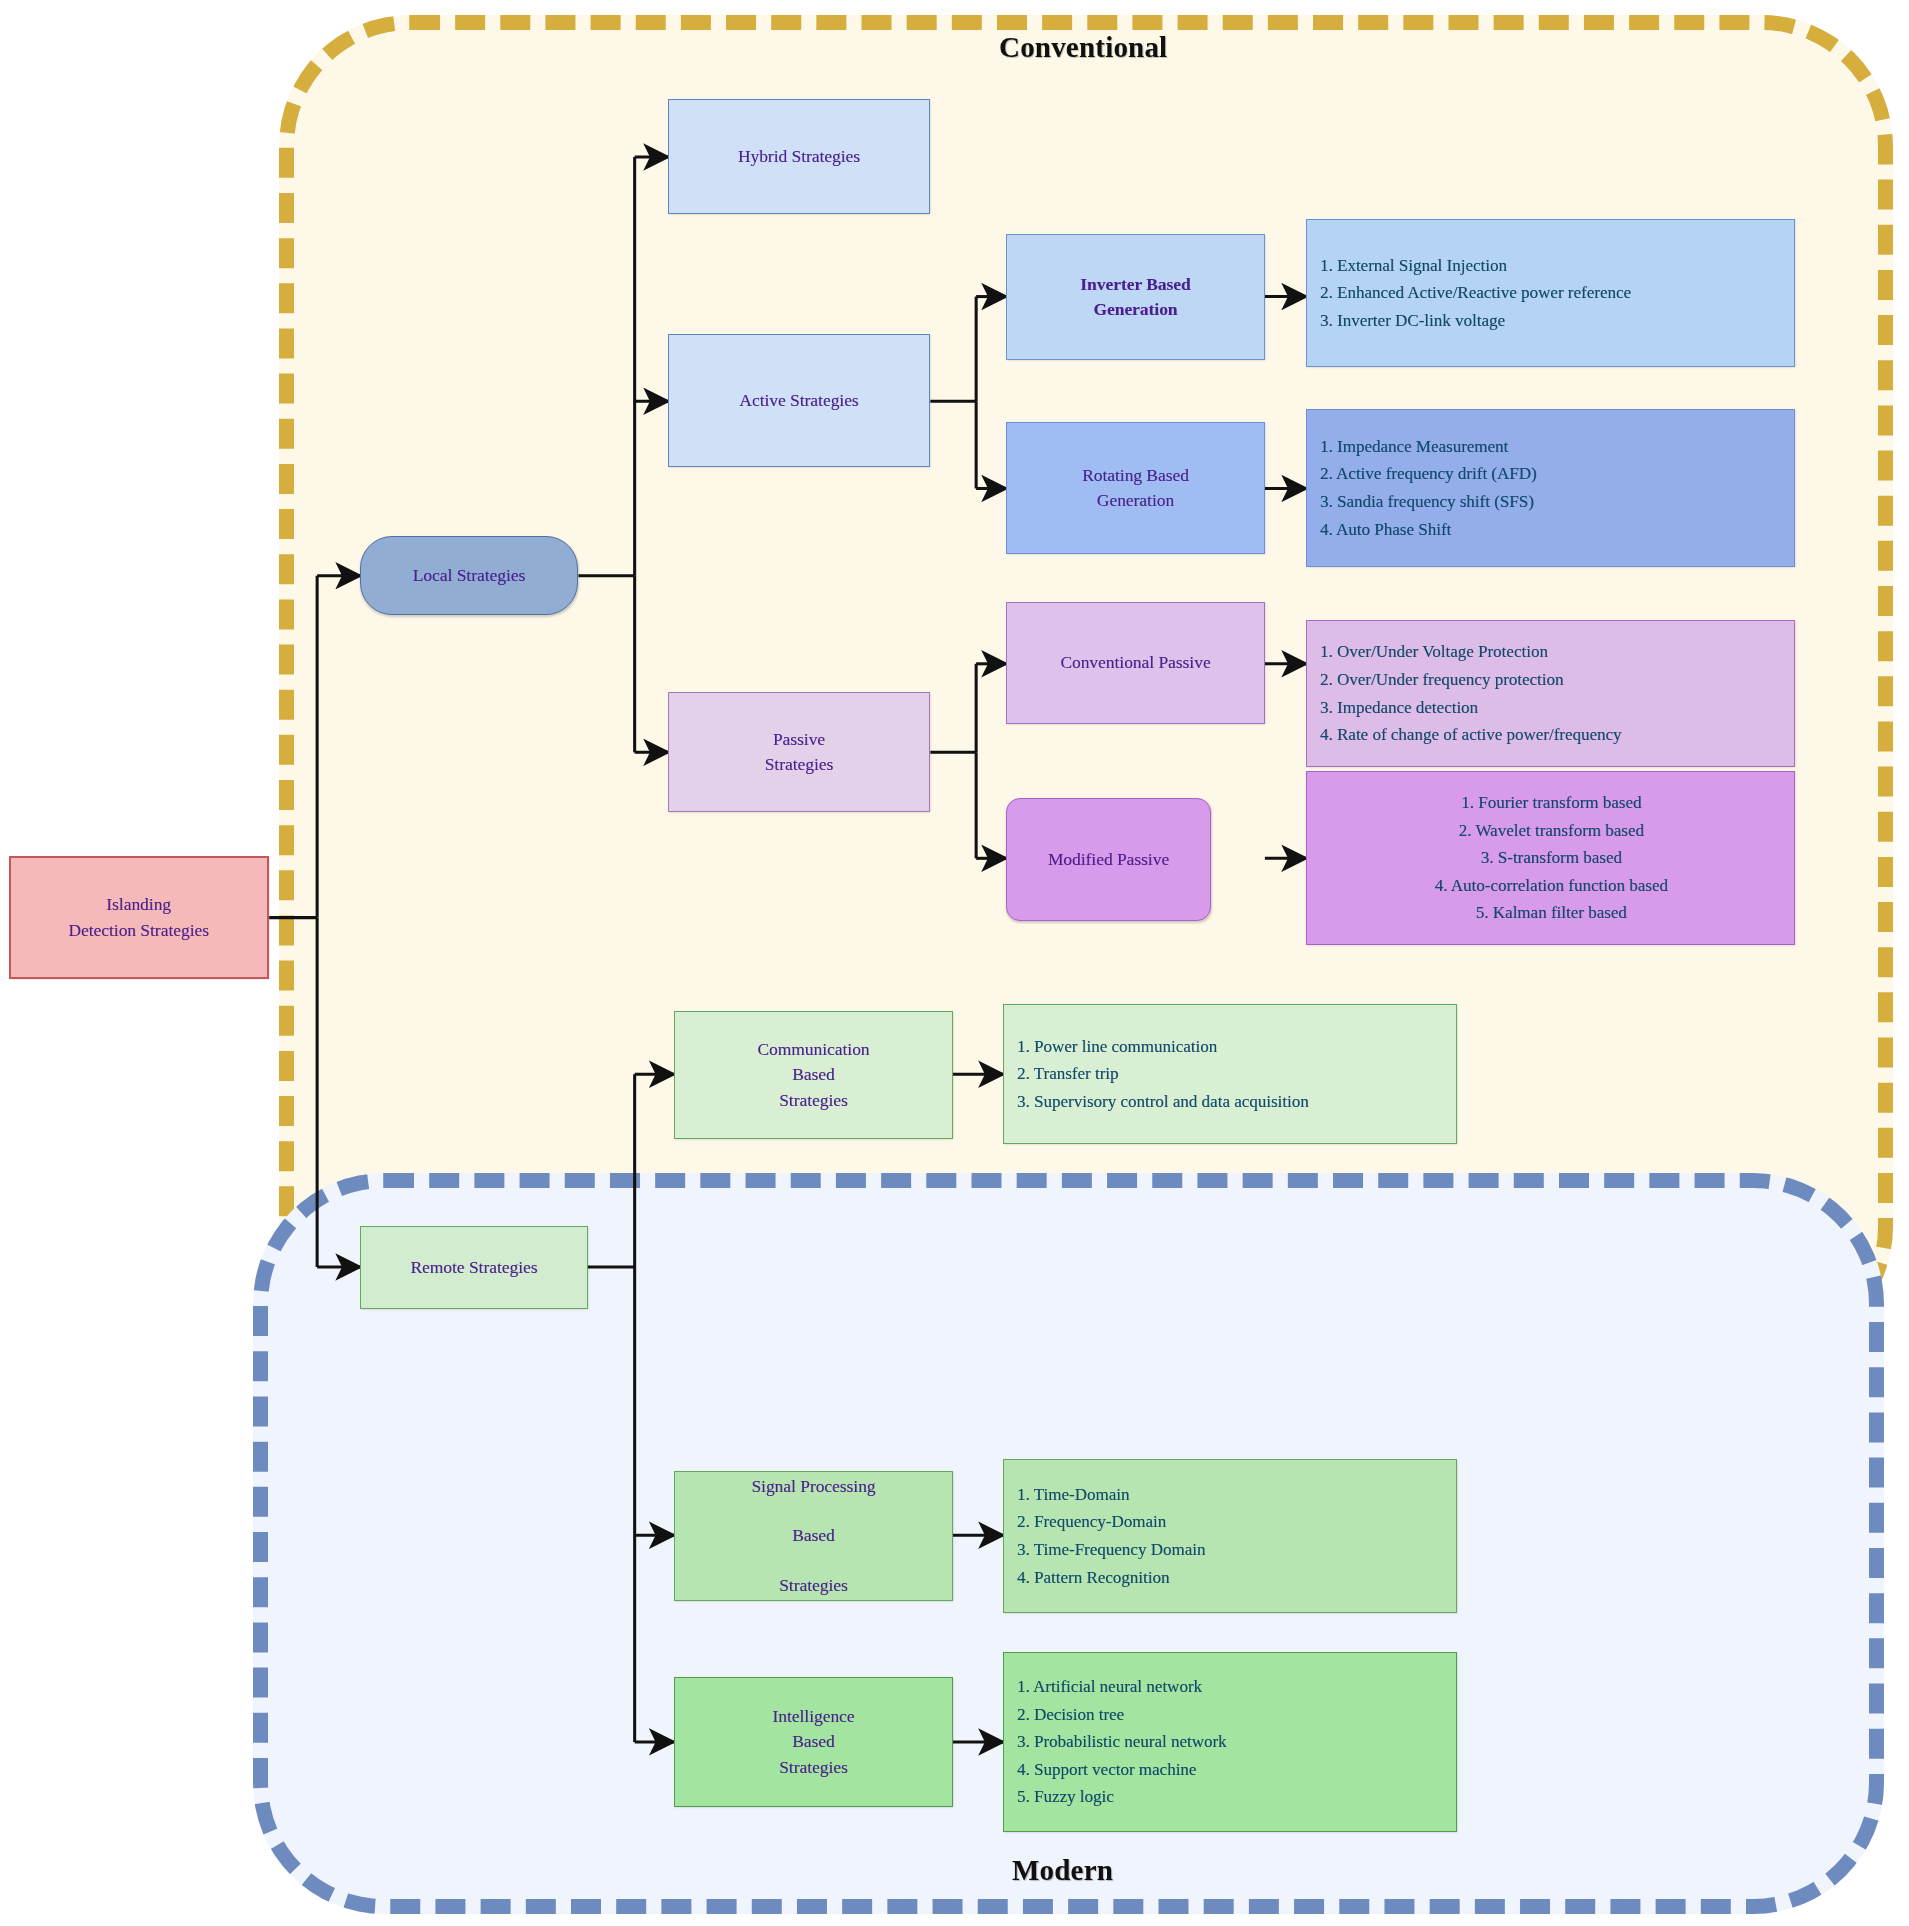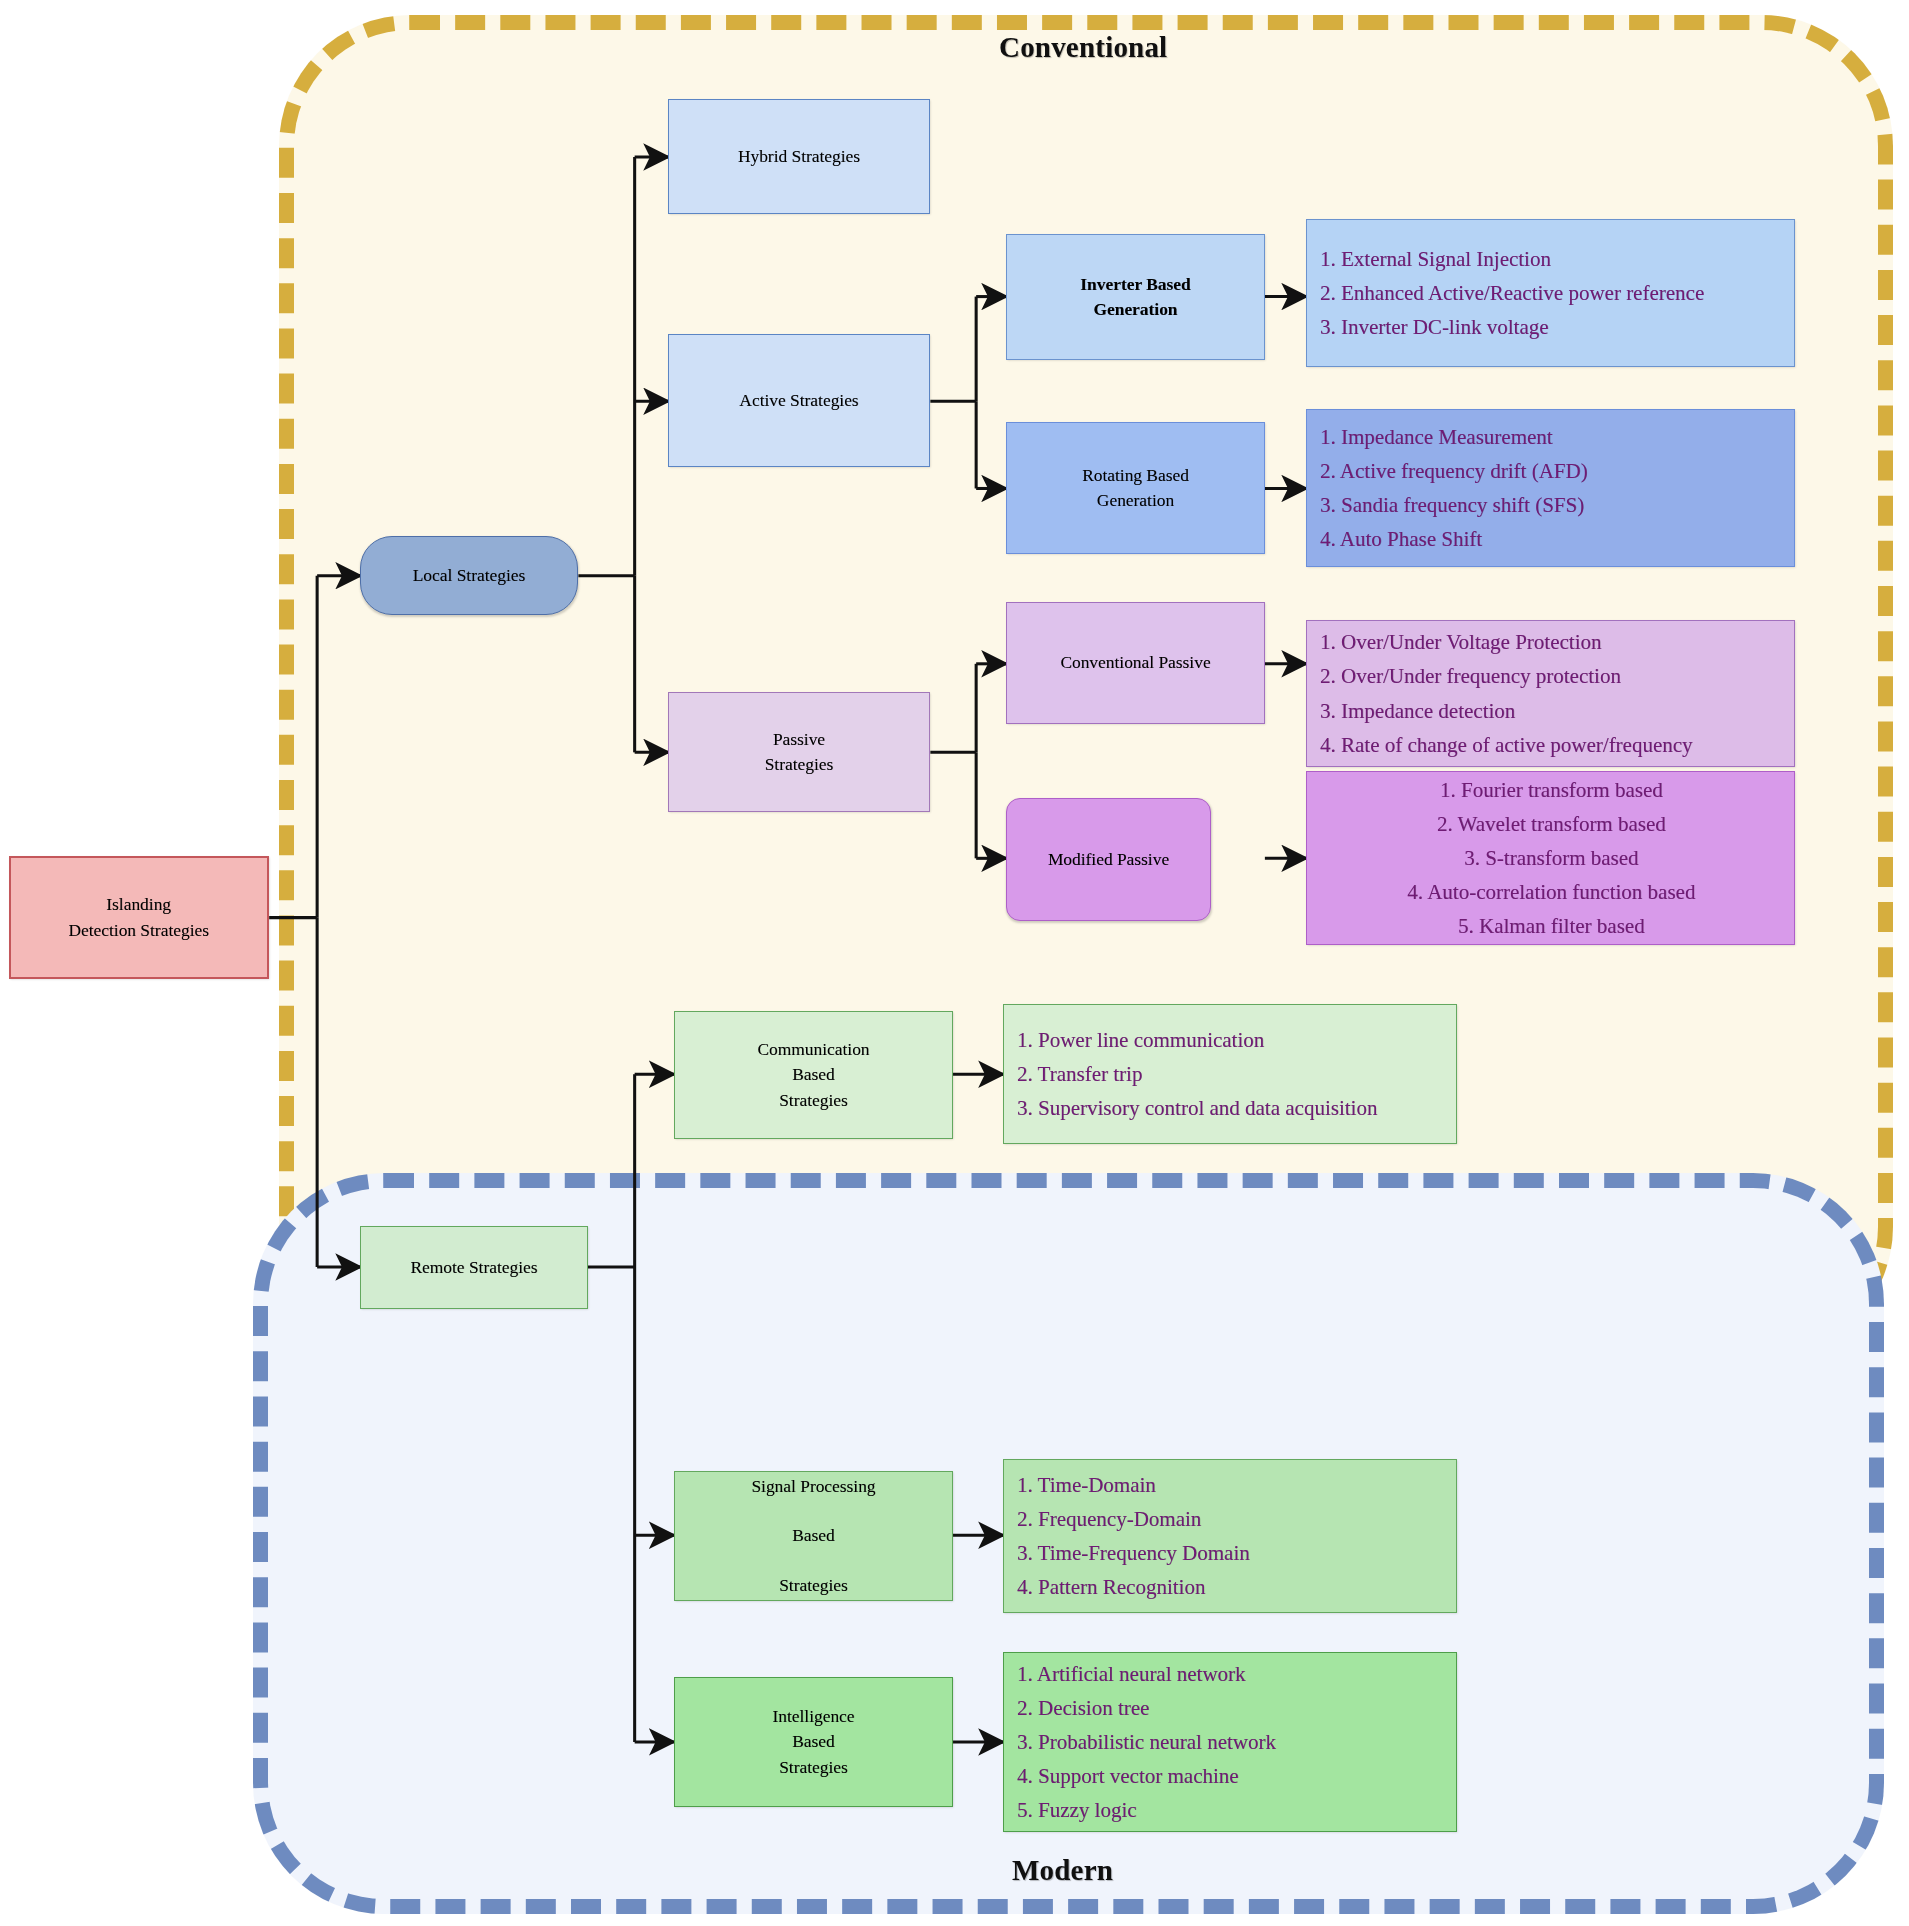--- a/index.html
+++ b/index.html
@@ -26,29 +26,29 @@
   #label-conventional{left:999px;top:30.5px;}
   #label-modern{left:1012px;top:1854px;}
 
   
   #wires{position:absolute;left:0;top:0;width:1910px;height:1926px;}
 
   
   .node{
     position:absolute;box-sizing:border-box;
     display:flex;align-items:center;justify-content:center;
-    text-align:center;color:#000000;
+    text-align:center;color:#4c1d95;
     font-size:17.4px;line-height:1.45;
     padding:2.6px 5.2px;
     box-shadow:0.9px 1.3px 2.2px rgba(0,0,0,.18);
   }
   .node span{display:block;text-shadow:0.4px 0.4px 0.4px rgba(0,0,0,.28);}
   .listbox{
     position:absolute;box-sizing:border-box;
-    color:#701a75;font-size:21px;line-height:1.62;
+    color:#0c4a6e;font-size:17px;line-height:1.62;
     padding:11.3px 11.3px 11.3px 13px;
     display:flex;flex-direction:column;justify-content:center;
     box-shadow:0.9px 1.3px 2.2px rgba(0,0,0,.18);
   }
   .listbox div{white-space:nowrap;text-shadow:0.4px 0.4px 0.4px rgba(0,0,0,.28);}
 
   
   .c-root    {background:#F4B9B8;border:2.2px solid #C4575B;}
   .c-local   {background:#92ADD4;border:1.7px solid #4E6FA8;}
   .c-hybrid  {background:#CFE0F7;border:1.7px solid #5B85C4;}

